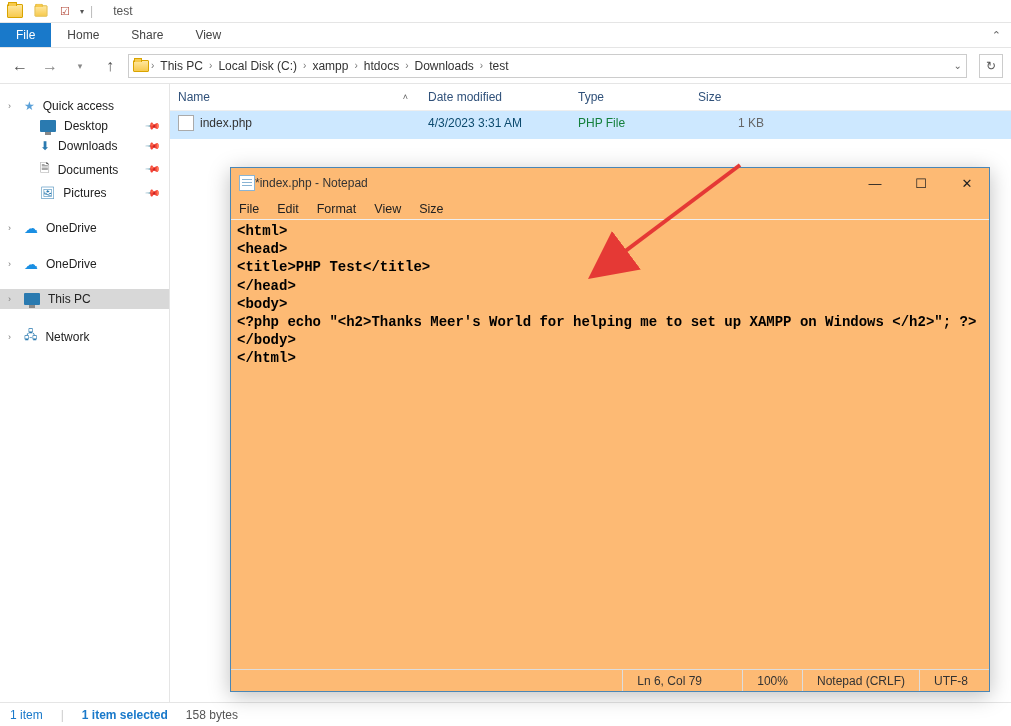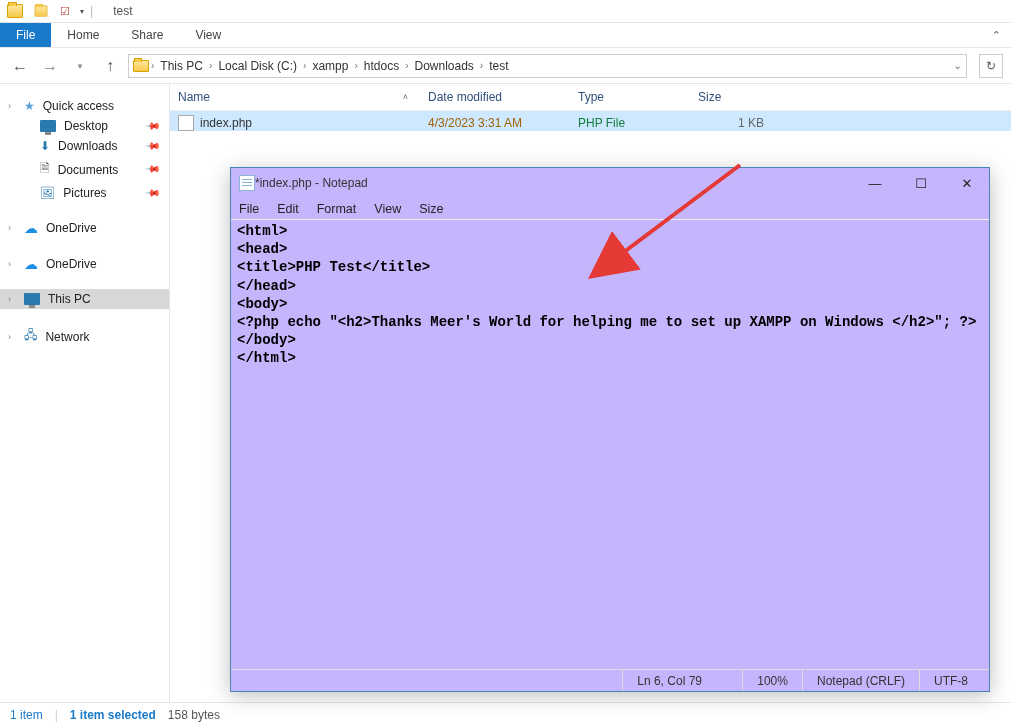--- a/index.html
+++ b/index.html
@@ -41,33 +41,33 @@
 .side-group-gap { height: 14px; }
 
 .content { flex:1; position:relative; }
 .columns { display:flex; padding: 6px 0 6px 8px; border-bottom: 1px solid #eee; color:#30517a; font-size:12px;}
 .col-name { width: 250px; display:flex; align-items:center; gap:6px;}
 .col-sort { font-size:9px; color:#666; margin-left:auto; padding-right:20px;}
 .col-date { width: 150px;}
 .col-type { width: 120px;}
 .col-size { width: 80px;}
 
-.row { display:flex; align-items:center; padding: 4px 0 0 8px; font-size:12px; color:#333;}
+.row { display:flex; align-items:center; padding: 4px 0 8px 8px; font-size:12px; color:#333;}
 .row.selected { background:#cde8ff;}
 .row .c-name { width:250px; display:flex; align-items:center; gap:6px;}
-.row .c-date { width:150px; color:#a16207;}
+.row .c-date { width:150px; color:#0c4a6e;}
 .row .c-type { width:120px; color:#15803d;}
 .row .c-size { width:80px; text-align:right; color:#666; padding-right:14px;}
 
 
-.statusbar { height:24px; border-top:1px solid #e5e5e5; display:flex; align-items:center; padding:0 10px; font-size:12px; color:#1979ca; gap:12px;}
+.statusbar { height:24px; border-top:1px solid #e5e5e5; display:flex; align-items:center; padding:0 10px; font-size:12px; color:#1979ca; gap:18px;}
 .statusbar .sep-v { color:#ccc;}
 
 
-.notepad { position:absolute; left:230px; top:167px; width:760px; height:525px; background:#c4b5fd; border:1px solid #4a86b5; box-shadow:0 4px 20px rgba(0,0,0,0.25); display:flex; flex-direction:column;}
+.notepad { position:absolute; left:230px; top:167px; width:760px; height:525px; background:#fdba74; border:1px solid #4a86b5; box-shadow:0 4px 20px rgba(0,0,0,0.25); display:flex; flex-direction:column;}
 .np-titlebar { height:30px; display:flex; align-items:center; padding:0 8px; font-size:12px; color:#333;}
 .np-titlebar .win-btns { margin-left:auto; display:flex; gap:18px; }
 .np-titlebar .win-btn { width:28px; height:22px; display:flex; align-items:center; justify-content:center; font-size:13px; color:#222;}
 .np-menubar { height:22px; display:flex; align-items:center; padding:0 8px; gap:18px; font-size:12.5px; color:#222; border-bottom:1px solid #eee;}
 .np-body { flex:1; padding:2px 6px; font-family: Consolas, "Courier New", monospace; font-size:14px; color:#000; white-space:pre; overflow:auto; line-height:1.3;font-weight:bold;}
 .np-status { height:22px; border-top:1px solid #ddd; display:flex; align-items:center; font-size:12px; color:#333;}
 .np-status > div { border-left:1px solid #ddd; padding:0 14px; height:100%; display:flex; align-items:center;}
 .np-status > div:first-child { border-left:none;}
 .np-status .spacer { flex:1; border-left:none;}
 

